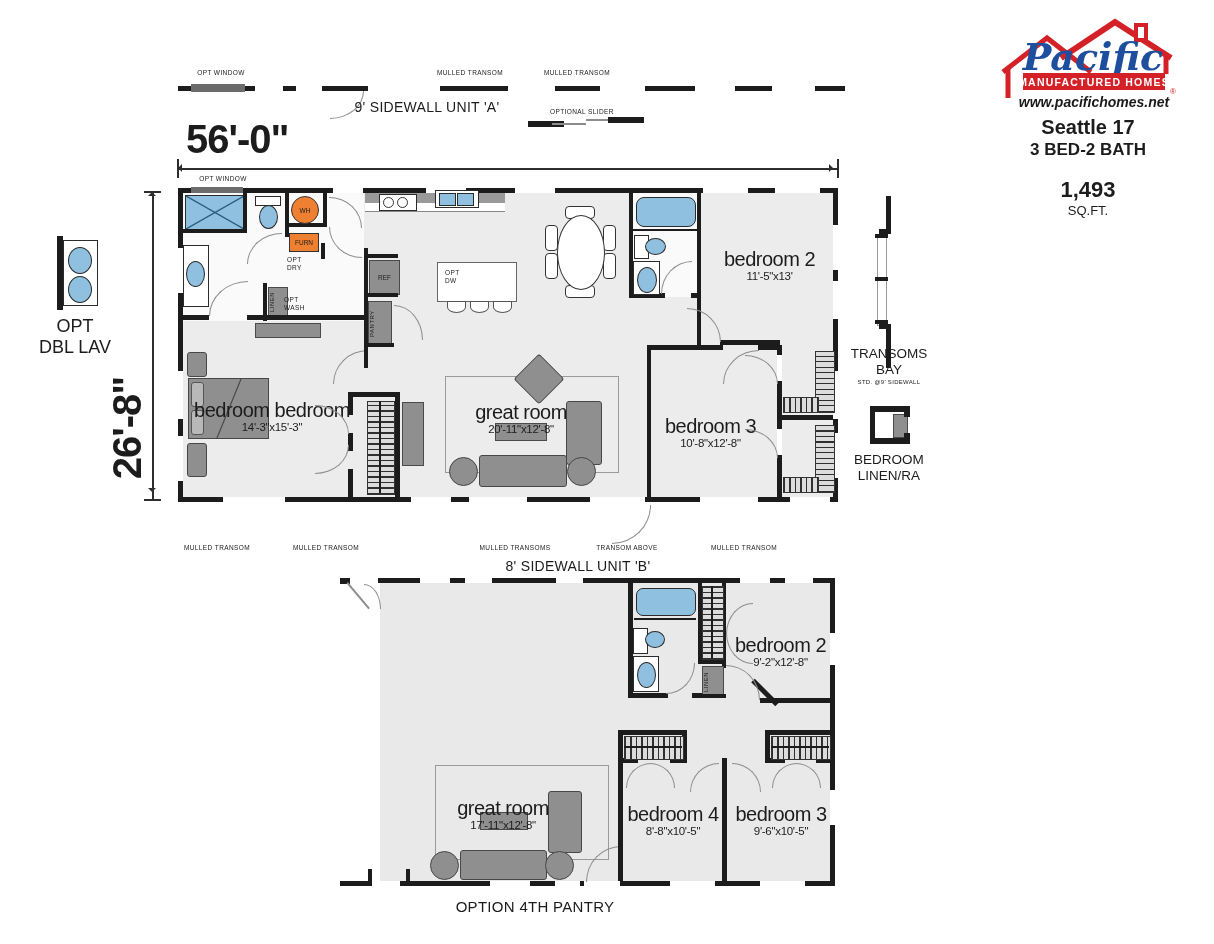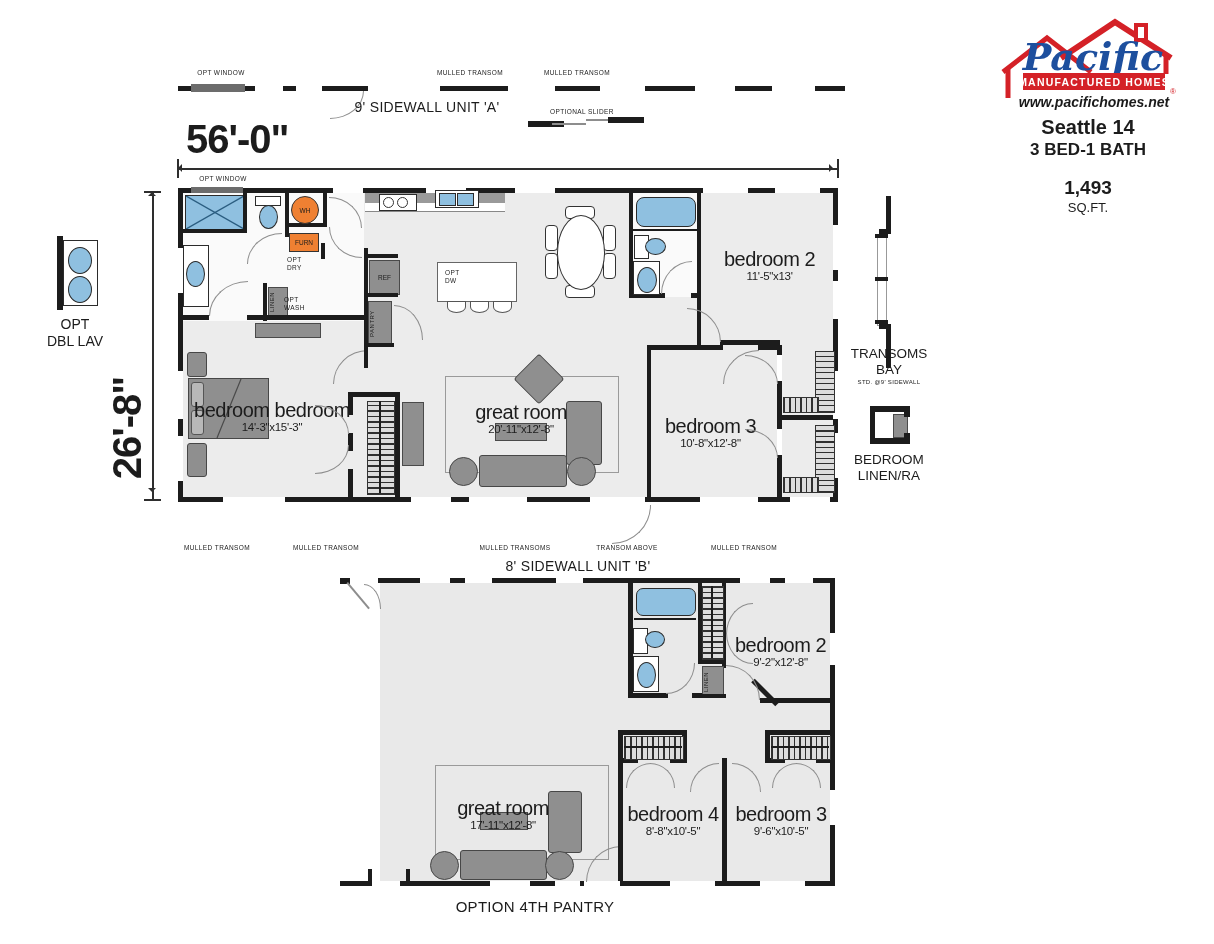--- a/index.html
+++ b/index.html
@@ -49,24 +49,24 @@
     <rect x="141" y="13" width="10" height="15" fill="#fff" stroke="#d42127" stroke-width="4"></rect>
     <line x1="171" y1="43" x2="171" y2="62" stroke="#d42127" stroke-width="5"></line>
     <polyline points="8,60 52,26 96,60" fill="none" stroke="#d42127" stroke-width="5"></polyline>
     <line x1="13" y1="56" x2="13" y2="86" stroke="#d42127" stroke-width="5"></line>
     <text x="98" y="58" text-anchor="middle" font-family="DejaVu Serif, serif" font-style="italic" font-weight="bold" font-size="38" fill="#1d4f9e">Pacific</text>
     <rect x="28" y="61" width="142" height="17" fill="#d42127"></rect>
     <text x="99" y="74" text-anchor="middle" font-family="Liberation Sans, sans-serif" font-weight="bold" font-size="10.5" letter-spacing="1.2" fill="#fff">MANUFACTURED HOMES</text>
     <text x="175" y="82" font-family="Liberation Sans, sans-serif" font-size="8" fill="#d42127">®</text>
     <text x="99" y="95" text-anchor="middle" font-family="Liberation Sans, sans-serif" font-style="italic" font-weight="bold" font-size="14" fill="#1a1a1a">www.pacifichomes.net</text>
   </svg>
-  <div class="lbl" style="left:1008px;top:116px;width:160px;font-size:20px;font-weight:bold">Seattle 14</div>
-  <div class="lbl" style="left:1008px;top:140px;width:160px;font-size:17px;font-weight:600">3 BED-1 BATH</div>
+  <div class="lbl" style="left:1008px;top:116px;width:160px;font-size:20px;font-weight:bold">Seattle 17</div>
+  <div class="lbl" style="left:1008px;top:140px;width:160px;font-size:17px;font-weight:600">3 BED-2 BATH</div>
   <div class="lbl" style="left:1008px;top:162px;width:160px;font-size:13px">
-    <span style="font-size:19px;font-weight:bold">1,493</span>
+    <span style="font-size:22px;font-weight:bold">1,493</span>
     <span>SQ.FT.</span>
   </div>
 
   <div class="lbl tiny" style="left:186px;top:69px;width:70px">OPT WINDOW</div>
   <div class="wall" style="left:178px;top:86px;width:190px;height:5px"></div>
   <div class="win-gray" style="left:191px;top:84px;width:54px;height:8px"></div>
   <div class="win" style="left:255px;top:86px;width:28px;height:5px"></div>
   <div class="win" style="left:296px;top:86px;width:26px;height:5px"></div>
   <div class="arc br" style="left:330px;top:91px;width:33px;height:27px"></div>
   <div class="wall" style="left:440px;top:86px;width:405px;height:5px"></div>
@@ -87,21 +87,21 @@
   <div class="dimline" style="left:178px;top:168px;width:660px;height:1.5px"></div>
   <div class="dimline" style="left:177px;top:159px;width:1.5px;height:19px"></div>
   <div class="dimline" style="left:837px;top:159px;width:1.5px;height:19px"></div>
   <div class="arrow" style="left:178px;top:164px;border-right-color:#2e2e2e;border-left-width:0"></div>
   <div class="arrow" style="left:829px;top:164px;border-left-color:#2e2e2e;border-right-width:0"></div>
 
   <div class="wall" style="left:57px;top:236px;width:6px;height:74px"></div>
   <div class="whitebox" style="left:63px;top:240px;width:33px;height:64px"></div>
   <div class="blue oval" style="left:68px;top:247px;width:22px;height:25px"></div>
   <div class="blue oval" style="left:68px;top:276px;width:22px;height:25px"></div>
-  <div class="lbl" style="left:25px;top:316px;width:100px;font-size:14px">OPT
+  <div class="lbl" style="left:25px;top:316px;width:100px;font-size:18px">OPT
 DBL LAV</div>
   <div class="lbl bigdim" style="left:67px;top:405px;width:120px;height:46px;transform:rotate(-90deg)">26'-8"</div>
   <div class="dimline" style="left:152px;top:192px;width:1.5px;height:308px"></div>
   <div class="dimline" style="left:144px;top:191px;width:17px;height:1.5px"></div>
   <div class="dimline" style="left:144px;top:499px;width:17px;height:1.5px"></div>
   <div class="arrow" style="left:148px;top:192px;border-bottom-color:#2e2e2e;border-top-width:0"></div>
   <div class="arrow" style="left:148px;top:488px;border-top-color:#2e2e2e;border-bottom-width:0"></div>
 
   <div class="wall" style="left:886px;top:196px;width:5px;height:36px"></div>
   <div class="wall" style="left:879px;top:229px;width:12px;height:5px"></div>

